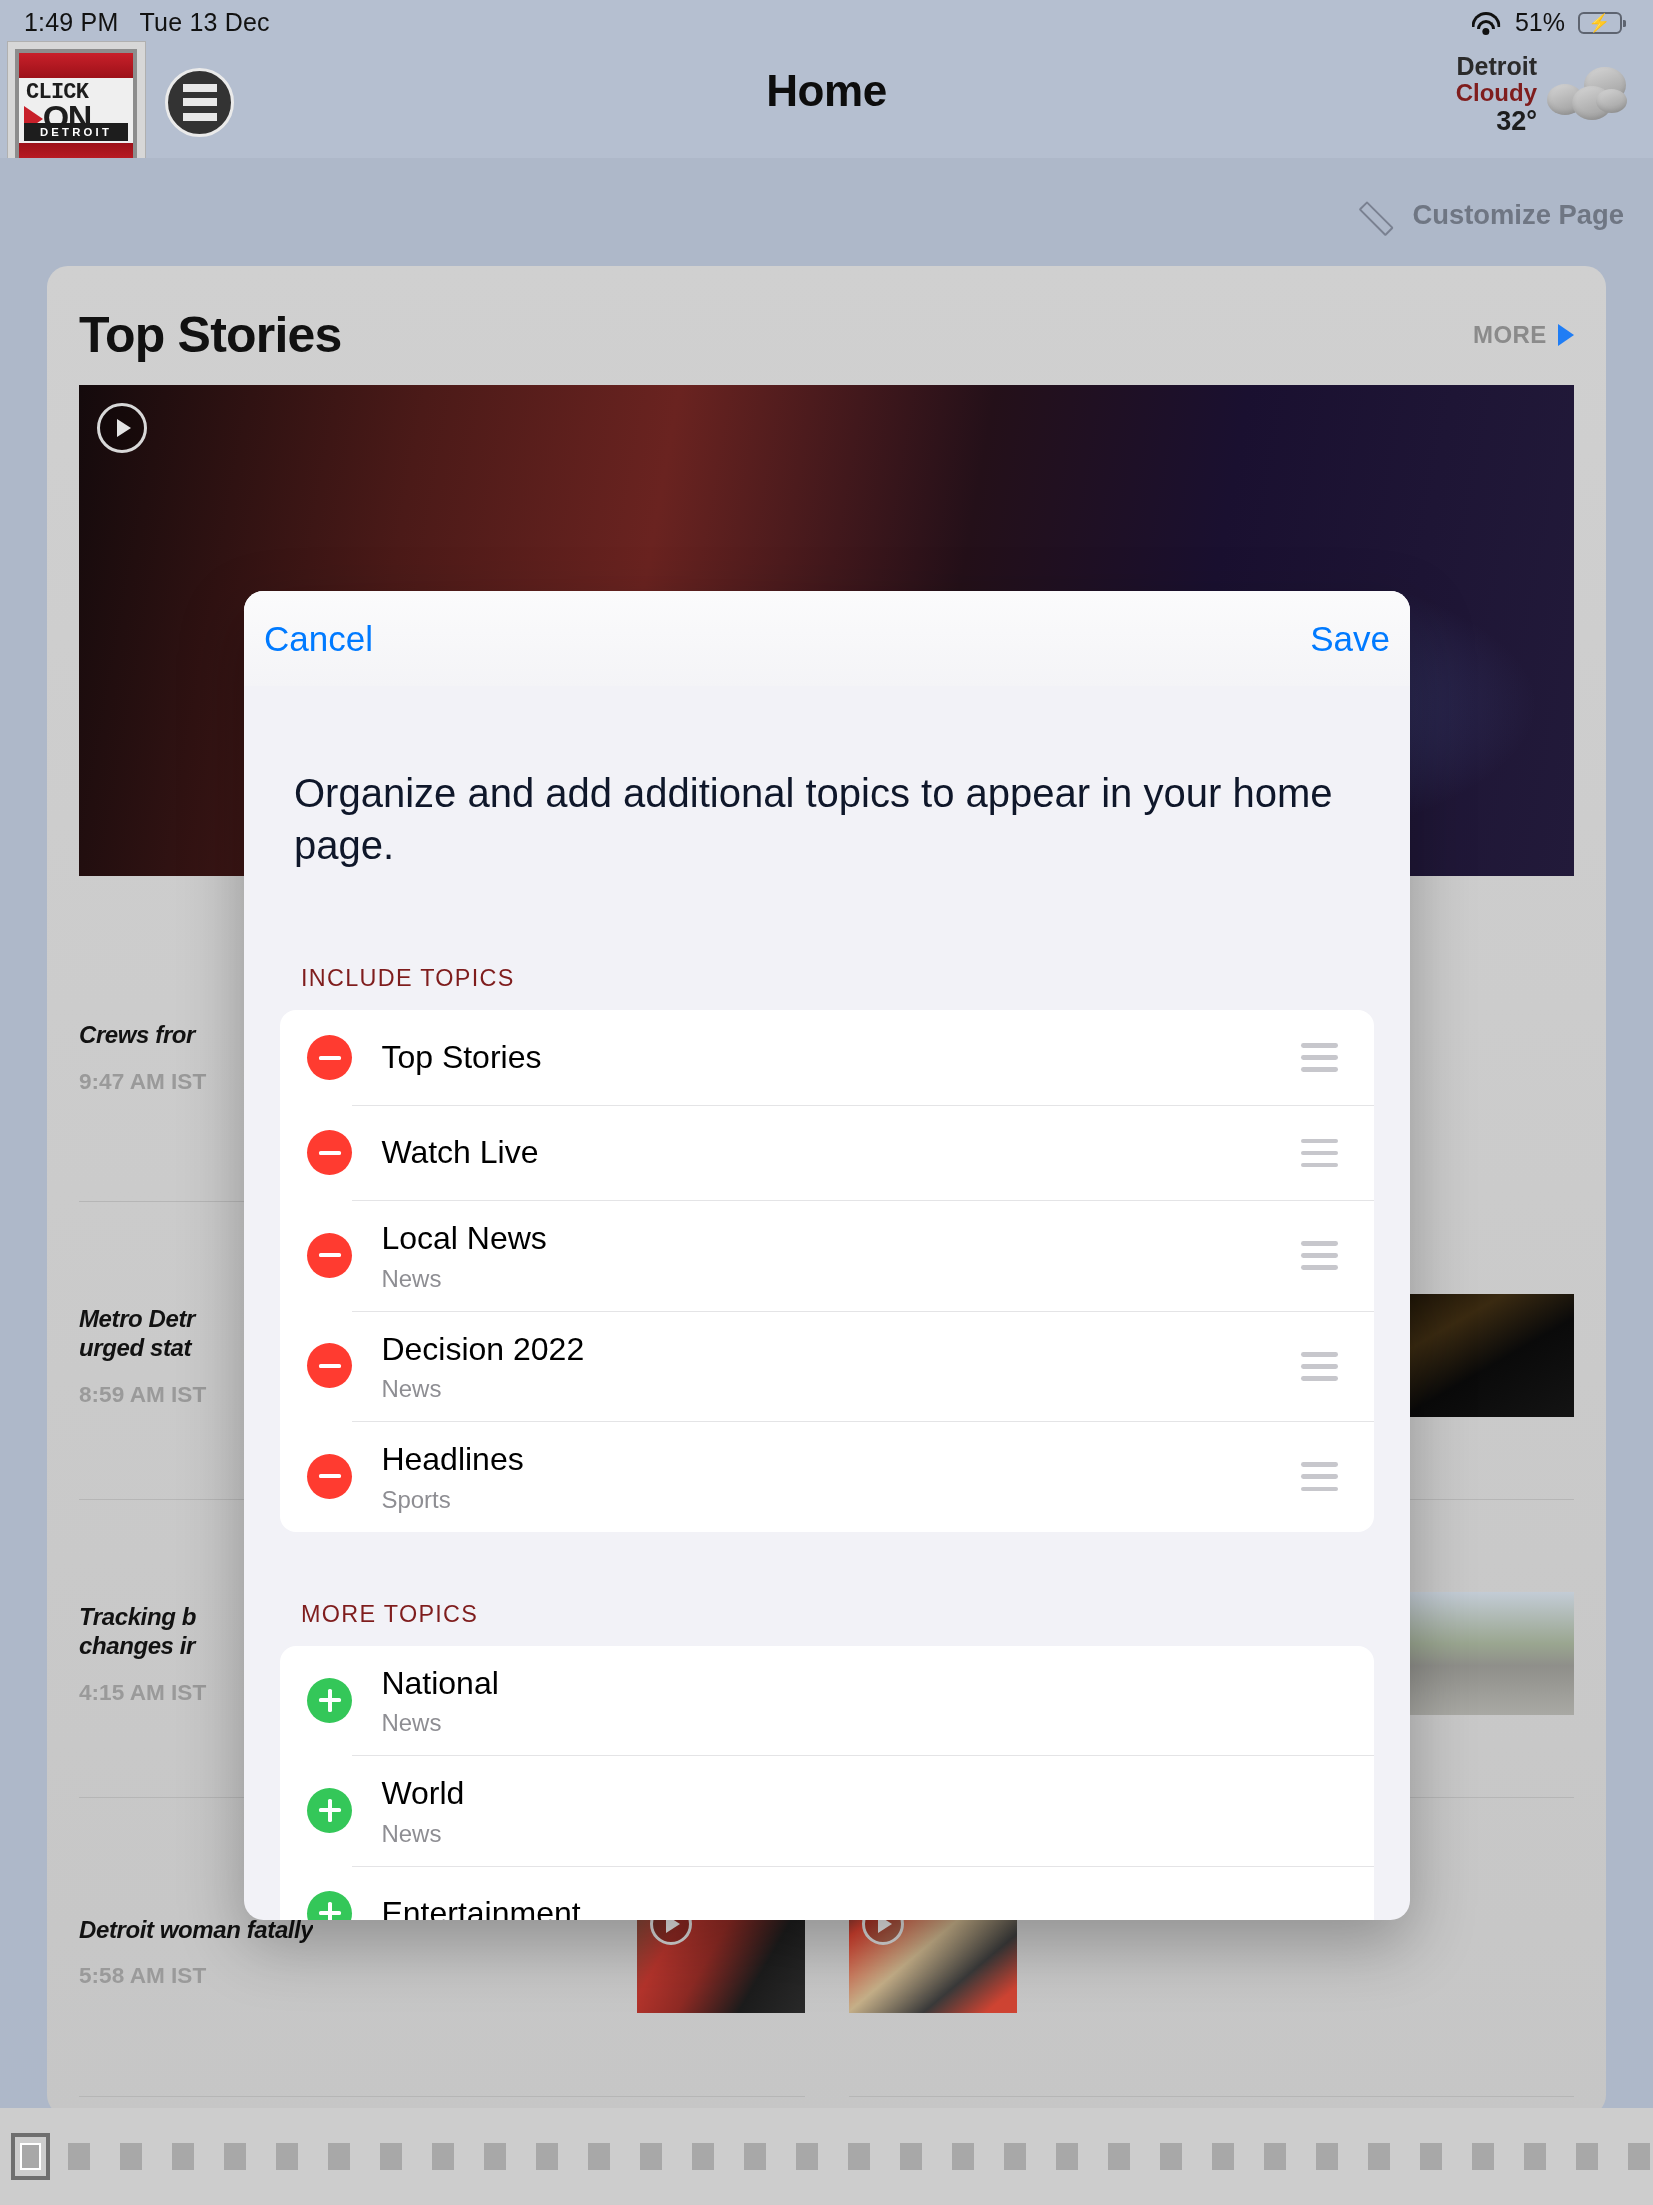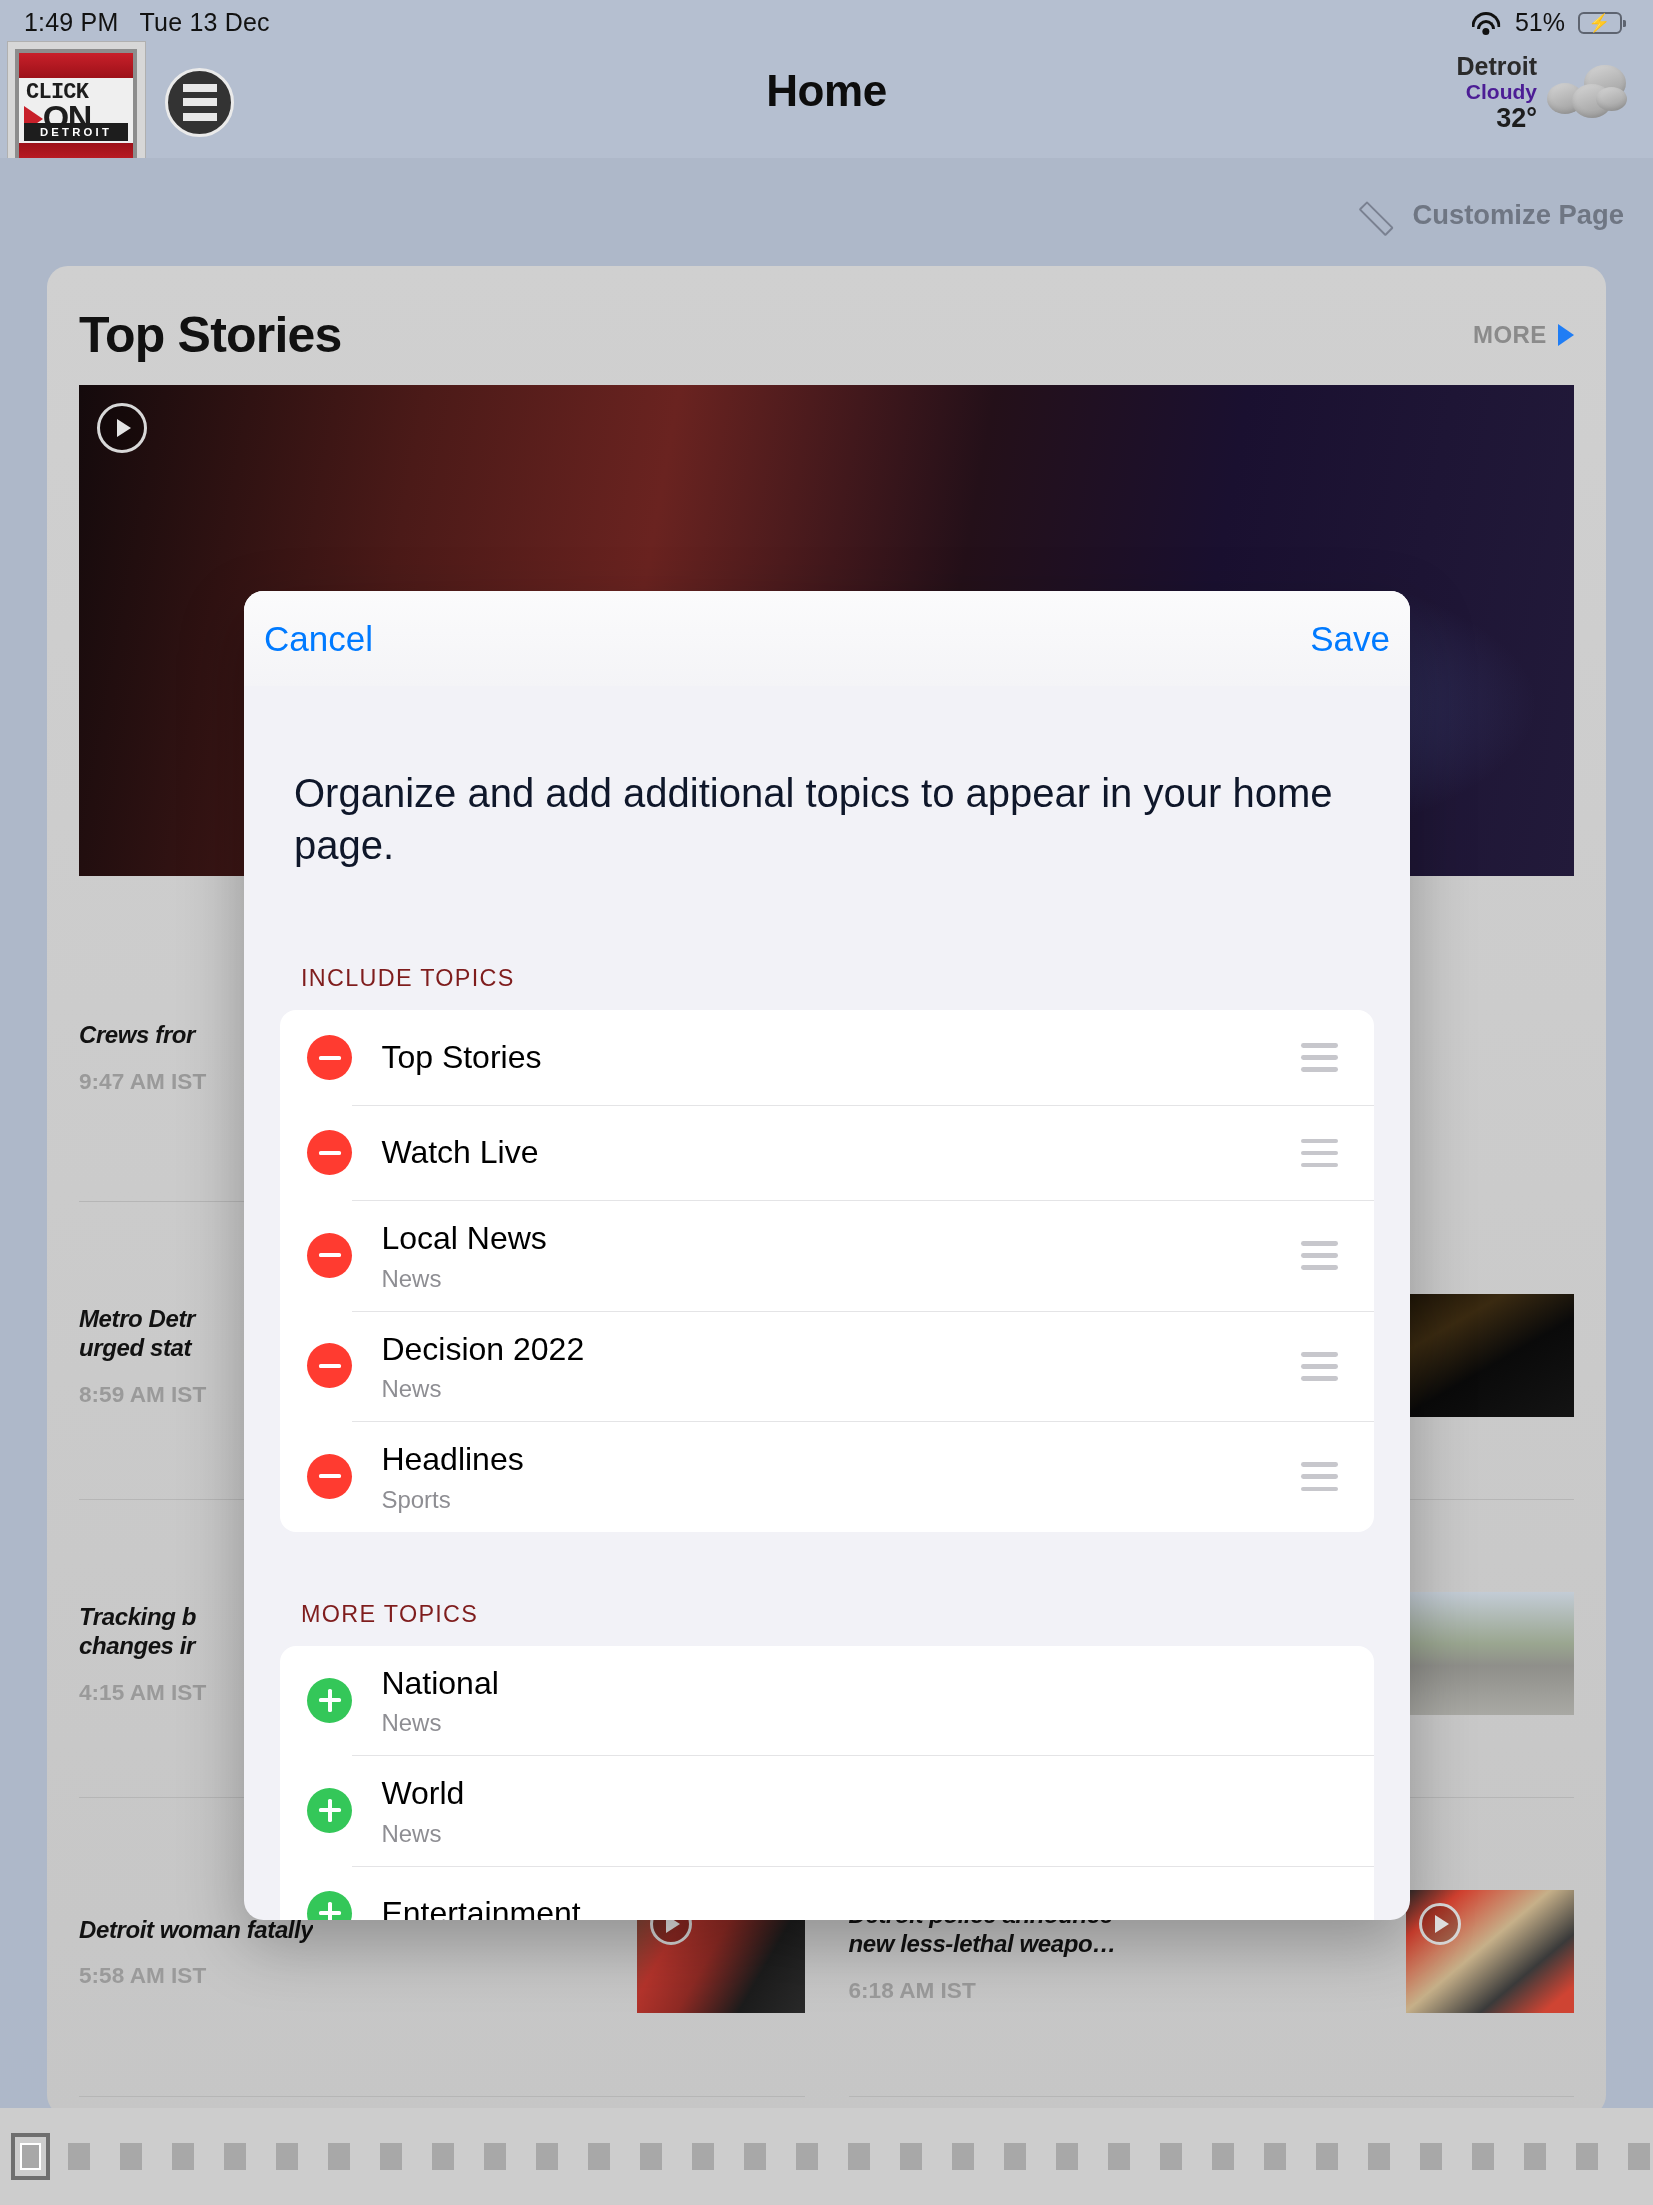--- a/index.html
+++ b/index.html
@@ -95,21 +95,21 @@
     text-align: center; font-size: 44px; font-weight: 700; color: #0d0d0d;
     letter-spacing: -0.4px;
   }
 
   .weather {
     position: absolute; right: 24px; top: 6.5px;
     display: flex; align-items: center; gap: 8px;
   }
   .weather-text { text-align: right; line-height: 1.12; }
   .w-city { font-size: 25px; font-weight: 700; color: #2b2b2b; }
-  .w-cond { font-size: 21px; font-weight: 600; color: #4c1d95; }
+  .w-cond { font-size: 24px; font-weight: 600; color: #7f1d1d; }
   .w-temp { font-size: 27px; font-weight: 700; color: #1d1d1d; text-align: right; }
   .cloud-icon { position: relative; width: 84px; height: 58px; }
   .cloud-icon b {
     position: absolute; border-radius: 50%;
     background: linear-gradient(160deg,#d6d6d6,#9a9a9a);
     box-shadow: inset 0 -2.4px 4.8px rgba(0,0,0,.12);
   }
   .cloud-icon b.c1 { width: 42px; height: 36px; right: 3.2px;  top: 1.6px;  }
   .cloud-icon b.c2 { width: 36px; height: 31px; left: 1.6px;  top: 19.4px; }
   .cloud-icon b.c3 { width: 40px; height: 34px; left: 27.4px; top: 21px; }
@@ -404,25 +404,20 @@
           </div>
 
           <div class="story">
             <div class="story-text">
               <div class="story-time">5:41 AM IST</div>
             </div>
             <div class="thumb th-street"></div>
           </div>
 
           <div class="story">
-            <div class="story-text">
-              <div class="story-title">Detroit police announce</div>
-              <div class="story-title">new less-lethal weapo…</div>
-              <div class="story-time">6:18 AM IST</div>
-            </div>
             <div class="thumb th-weapon">
               <span class="play-badge"></span>
             </div>
           </div>
 
         </div>
       </div>
     </div>
 
     <div class="scrim">

